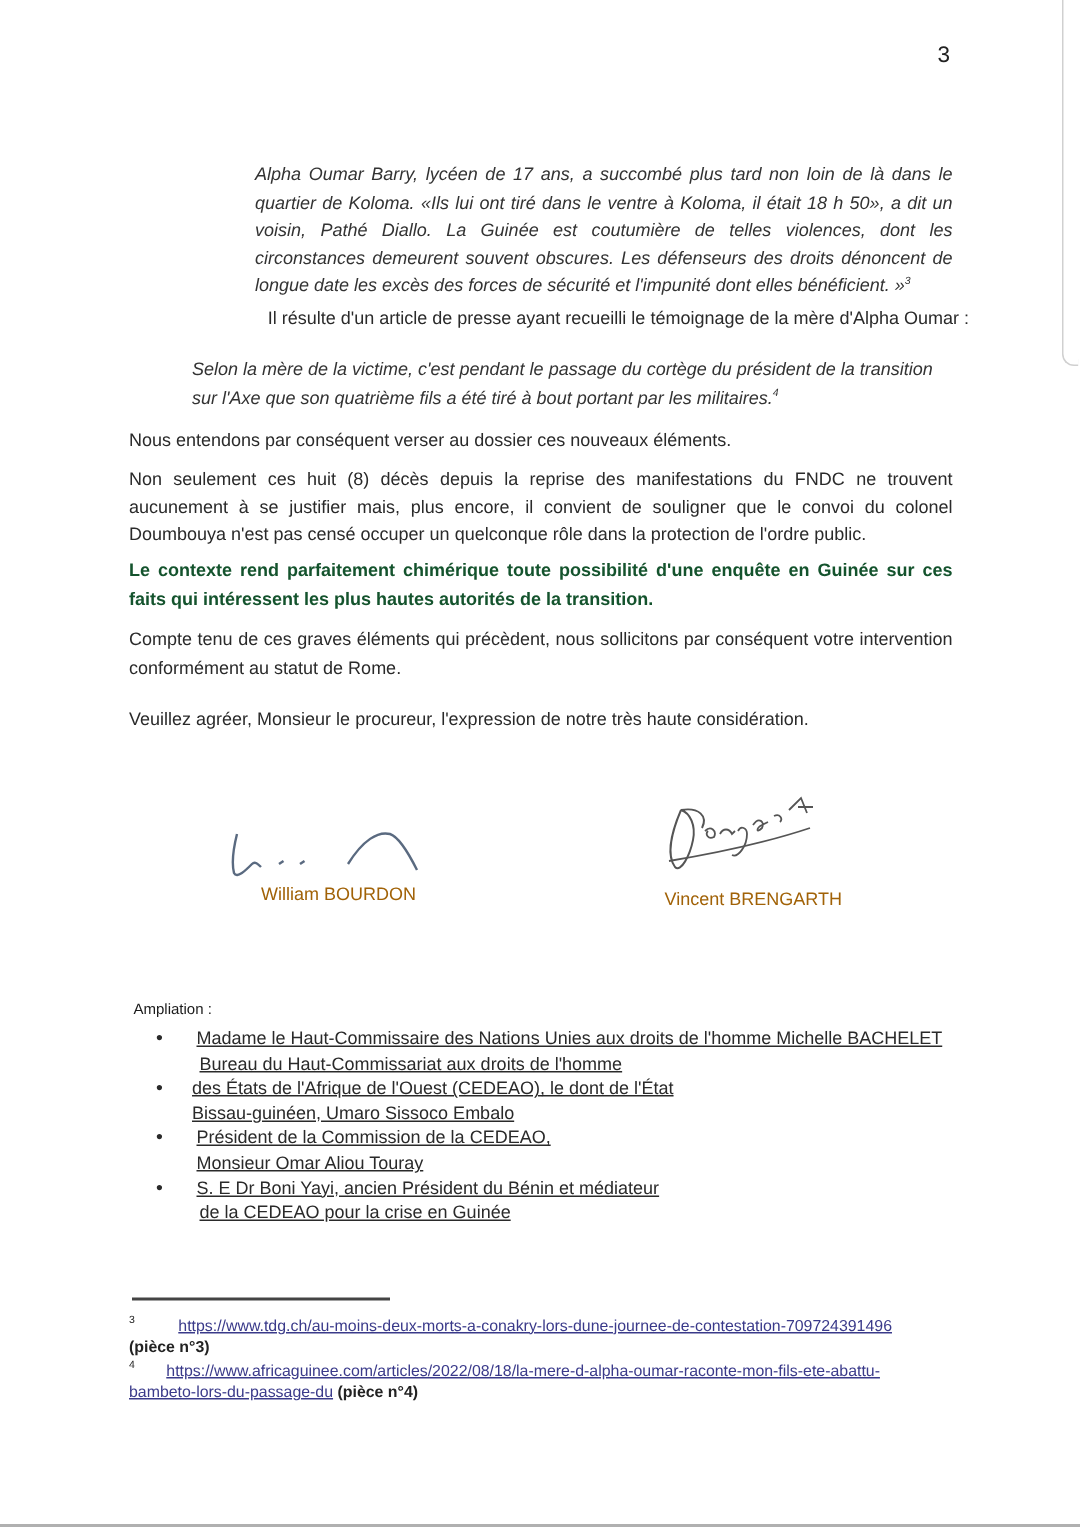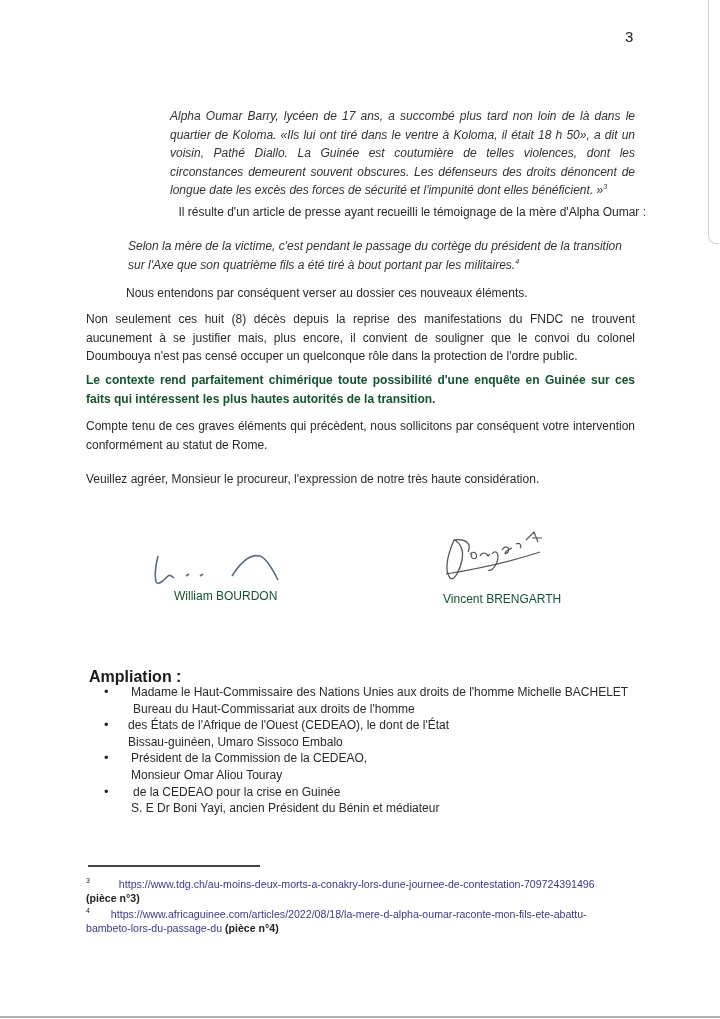--- a/index.html
+++ b/index.html
@@ -10,45 +10,45 @@
   .page-num { position:absolute; left:625px; top:28px; font-size:15px; color:#222; }
   .scroll-edge {
     position:absolute; left:708px; top:0; width:10px; height:243px;
     border-left:1px solid #d0d0d0; border-bottom:1px solid #d0d0d0;
     border-bottom-left-radius:8px;
   }
   .p { position:absolute; font-size:12px; line-height:18.6px; text-align:justify; }
   .quote { font-style:italic; color:#333; }
   .bold { font-weight:bold; color:#14532d; }
   sup { font-size:7px; vertical-align:super; line-height:0; }
-  .sig-name { position:absolute; font-size:12px; color:#14532d; }
-  .ampl-title { position:absolute; left:89px; top:668px; font-size:16px; font-weight:bold; color:#1a1a1a; }
+  .sig-name { position:absolute; font-size:12px; color:#a16207; }
+  .ampl-title { position:absolute; left:89px; top:668px; font-size:10px; font-weight:normal; color:#1a1a1a; }
   ul.ampl { position:absolute; left:104px; top:684px; margin:0; padding:0; list-style:none; font-size:12px; line-height:16.6px; color:#2a2a2a; }
-  ul.ampl li { position:relative; padding-left:27px; }
+  ul.ampl li { position:relative; padding-left:27px;text-decoration:underline; }
   ul.ampl li::before { content:"\2022"; position:absolute; left:0; top:0; font-size:13px; }
   .sub { display:block; }
   .fn-rule { position:absolute; left:88px; top:865px; width:172px; height:1.5px; background:#444; }
   .fn { position:absolute; font-size:10.6px; line-height:14.5px; color:#222; }
-  .fn a { color:#3a3a8a; }
+  .fn a { color:#3a3a8a; text-decoration:underline; }
   .fn .num { font-size:7px; vertical-align:super; }
   .bottom-line { position:absolute; left:0; top:1016px; width:720px; height:2px; background:#b0b0b0; }
 </style>
 </head>
 <body>
 
 <div class="page-num">3</div>
 <div class="scroll-edge"></div>
 
 <div class="p quote" style="left:170px; top:107px; width:465px;"><span>Alpha Oumar Barry, lycéen de 17 ans, a succombé plus tard non loin de là dans le quartier de Koloma. «Ils lui ont tiré dans le ventre à Koloma, il était 18 h 50», a dit un voisin, Pathé Diallo. La Guinée est coutumière de telles violences, dont les circonstances demeurent souvent obscures. Les défenseurs des droits dénoncent de longue date les excès des forces de sécurité et l'impunité dont elles bénéficient. »</span><sup>3</sup></div>
 
 <div class="p" style="left:86px; top:203px; width:560px; text-align:right;">Il résulte d'un article de presse ayant recueilli le témoignage de la mère d'Alpha Oumar :</div>
 
 <div class="p quote" style="left:128px; top:237px; width:508px; text-align:left;"><span>Selon la mère de la victime, c'est pendant le passage du cortège du président de la transition sur l'Axe que son quatrième fils a été tiré à bout portant par les militaires.</span><sup>4</sup></div>
 
-<div class="p" style="left:86px; top:284px; width:560px; text-align:left;margin-left:40px;">Nous entendons par conséquent verser au dossier ces nouveaux éléments.</div>
+<div class="p" style="left:86px; top:284px; width:560px; text-align:left;">Nous entendons par conséquent verser au dossier ces nouveaux éléments.</div>
 
 <div class="p" style="left:86px; top:310px; width:549px;">Non seulement ces huit (8) décès depuis la reprise des manifestations du FNDC ne trouvent aucunement à se justifier mais, plus encore, il convient de souligner que le convoi du colonel Doumbouya n'est pas censé occuper un quelconque rôle dans la protection de l'ordre public.</div>
 
 <div class="p bold" style="left:86px; top:371px; width:549px;">Le contexte rend parfaitement chimérique toute possibilité d'une enquête en Guinée sur ces faits qui intéressent les plus hautes autorités de la transition.</div>
 
 <div class="p" style="left:86px; top:417px; width:549px;">Compte tenu de ces graves éléments qui précèdent, nous sollicitons par conséquent votre intervention conformément au statut de Rome.</div>
 
 <div class="p" style="left:86px; top:470px; width:560px; text-align:left;">Veuillez agréer, Monsieur le procureur, l'expression de notre très haute considération.</div>
 
 <svg style="position:absolute; left:150px; top:550px;" width="140" height="40">
@@ -74,22 +74,22 @@
   </li>
   <li>
     <span class="sub" style="margin-left:-3px">des États de l'Afrique de l'Ouest (CEDEAO), le dont de l'État</span>
     <span class="sub" style="margin-left:-3px">Bissau-guinéen, Umaro Sissoco Embalo</span>
   </li>
   <li>
     <span class="sub">Président de la Commission de la CEDEAO,</span>
     <span class="sub">Monsieur Omar Aliou Touray</span>
   </li>
   <li>
+    <span class="sub">S. E Dr Boni Yayi, ancien Président du Bénin et médiateur</span>
     <span class="sub" style="margin-left:2px">de la CEDEAO pour la crise en Guinée</span>
-    <span class="sub">S. E Dr Boni Yayi, ancien Président du Bénin et médiateur</span>
   </li>
 </ul>
 
 <div class="fn-rule"></div>
 
 <div class="fn" style="left:86px; top:874px; width:560px;">
   <span class="num">3</span>
   <a style="margin-left:26px;">https://www.tdg.ch/au-moins-deux-morts-a-conakry-lors-dune-journee-de-contestation-709724391496</a><br>
   <b>(pièce n°3)</b>
 </div>

